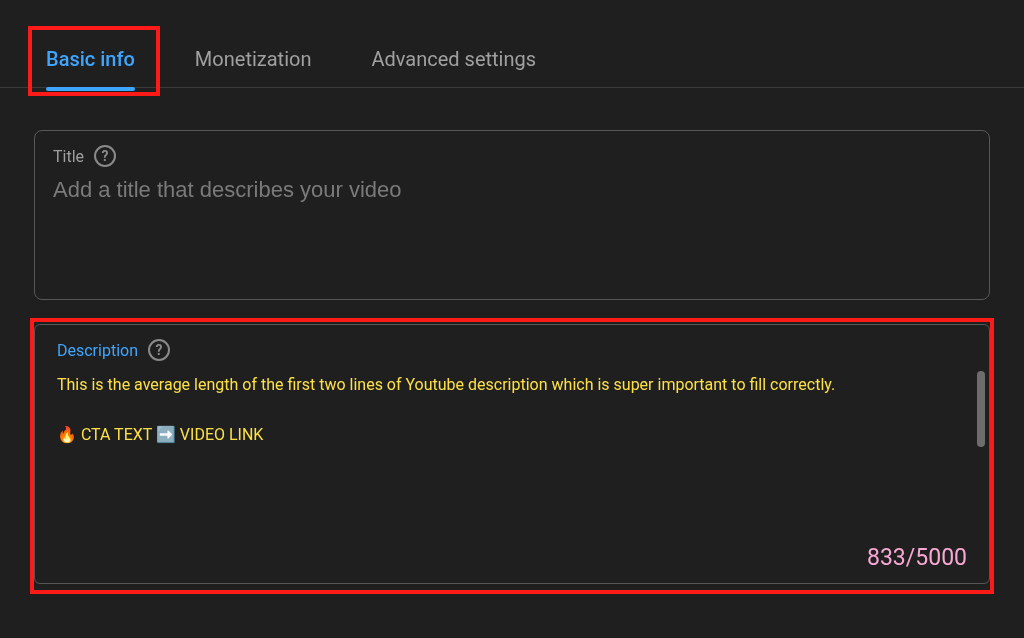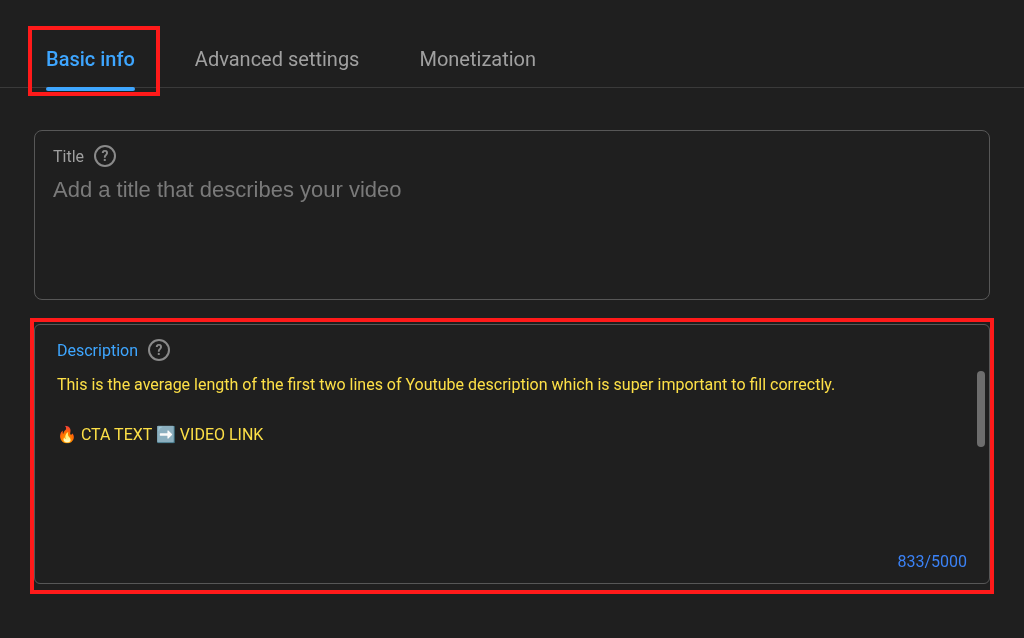--- a/index.html
+++ b/index.html
@@ -118,44 +118,44 @@
     color: #fde047;
     line-height: 1.55;
     white-space: pre-wrap;
     width: 96%;
     outline: none;
   }
   .char-counter {
     position: absolute;
     bottom: 12px;
     right: 22px;
-    font-size: 16px;
-    color: #3b82f6;
+    font-size: 23px;
+    color: #f9a8d4;
   }
   .scroll-thumb {
     position: absolute;
     right: 4px;
     top: 46px;
     width: 8px;
     height: 76px;
     background: #6d6d6d;
     border-radius: 4px;
   }
 </style>
 </head>
 <body>
 
 <div class="page">
 
   <div class="tab-highlight"></div>
 
   <div class="tabs">
     <div class="tab active">Basic info</div>
+    <div class="tab">Monetization</div>
     <div class="tab">Advanced settings</div>
-    <div class="tab">Monetization</div>
   </div>
 
   <div class="field title-field">
     <div class="field-label-row">
       <span>Title</span>
       <span class="help-icon">?</span>
     </div>
     <input class="field-input" type="text" placeholder="Add a title that describes your video" style="">
   </div>
 

